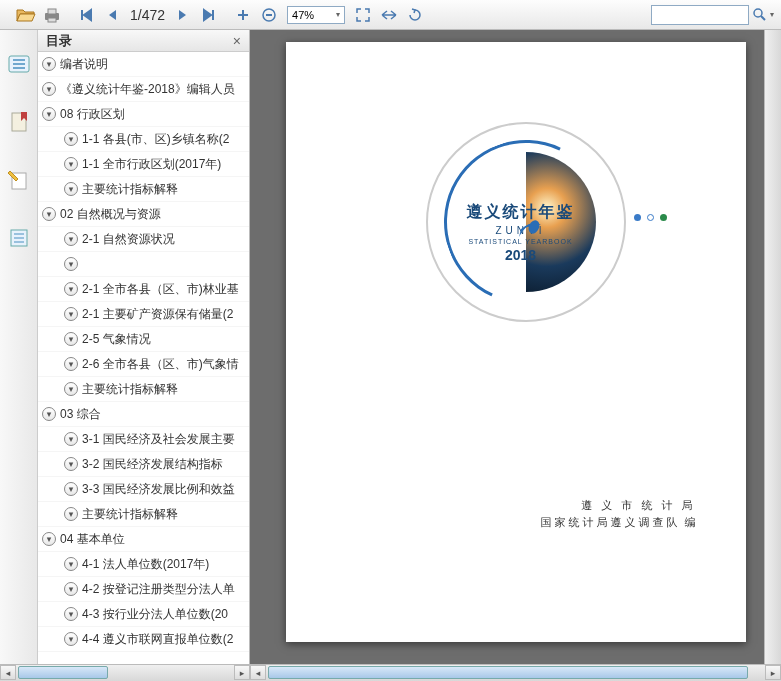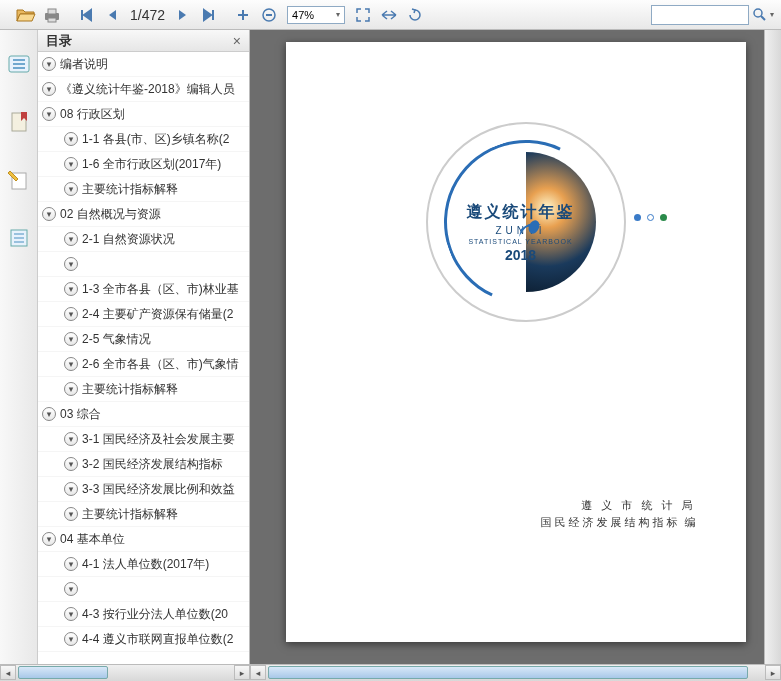--- a/index.html
+++ b/index.html
@@ -189,44 +189,44 @@
         <div class="toc-item indent-0">
           <span class="caret">▾</span>
           <span>08 行政区划</span>
         </div>
         <div class="toc-item indent-1">
           <span class="caret">▾</span>
           <span>1-1 各县(市、区)乡镇名称(2</span>
         </div>
         <div class="toc-item indent-1">
           <span class="caret">▾</span>
-          <span>1-6 全市行政区划(2017年)</span>
+          <span>1-1 全市行政区划(2017年)</span>
         </div>
         <div class="toc-item indent-1">
           <span class="caret">▾</span>
           <span>主要统计指标解释</span>
         </div>
         <div class="toc-item indent-0">
           <span class="caret">▾</span>
           <span>02 自然概况与资源</span>
         </div>
         <div class="toc-item indent-1">
           <span class="caret">▾</span>
           <span>2-1 自然资源状况</span>
         </div>
         <div class="toc-item indent-1">
           <span class="caret">▾</span>
         </div>
         <div class="toc-item indent-1">
           <span class="caret">▾</span>
-          <span>1-3 全市各县（区、市)林业基</span>
-        </div>
-        <div class="toc-item indent-1">
-          <span class="caret">▾</span>
-          <span>2-4 主要矿产资源保有储量(2</span>
+          <span>2-1 全市各县（区、市)林业基</span>
+        </div>
+        <div class="toc-item indent-1">
+          <span class="caret">▾</span>
+          <span>2-1 主要矿产资源保有储量(2</span>
         </div>
         <div class="toc-item indent-1">
           <span class="caret">▾</span>
           <span>2-5 气象情况</span>
         </div>
         <div class="toc-item indent-1">
           <span class="caret">▾</span>
           <span>2-6 全市各县（区、市)气象情</span>
         </div>
         <div class="toc-item indent-1">
@@ -256,20 +256,21 @@
         <div class="toc-item indent-0">
           <span class="caret">▾</span>
           <span>04 基本单位</span>
         </div>
         <div class="toc-item indent-1">
           <span class="caret">▾</span>
           <span>4-1 法人单位数(2017年)</span>
         </div>
         <div class="toc-item indent-1">
           <span class="caret">▾</span>
+          <span>4-2 按登记注册类型分法人单</span>
         </div>
         <div class="toc-item indent-1">
           <span class="caret">▾</span>
           <span>4-3 按行业分法人单位数(20</span>
         </div>
         <div class="toc-item indent-1">
           <span class="caret">▾</span>
           <span>4-4 遵义市联网直报单位数(2</span>
         </div>
       </div>
@@ -295,21 +296,21 @@
             </div>
           </div>
         </div>
         <div class="dots">
             <div class="dot b"></div>
             <div class="dot o"></div>
             <div class="dot g"></div>
           </div>
         <div class="publisher">
           <div><span>遵 义 市 统 计 局</span></div>
-          <div><span>国民经济发展结构指标</span><span class="pub-bian">编</span></div>
+          <div><span>国家统计局遵义调查队</span><span class="pub-bian">编</span></div>
         </div>
       </div>
     </div>
     <div class="vscroll"></div>
   </div>
 </div>
 
 <div class="bottom-scrolls">
   <div class="hscroll-left">
     <div class="scroll-arrow l">◂</div>

